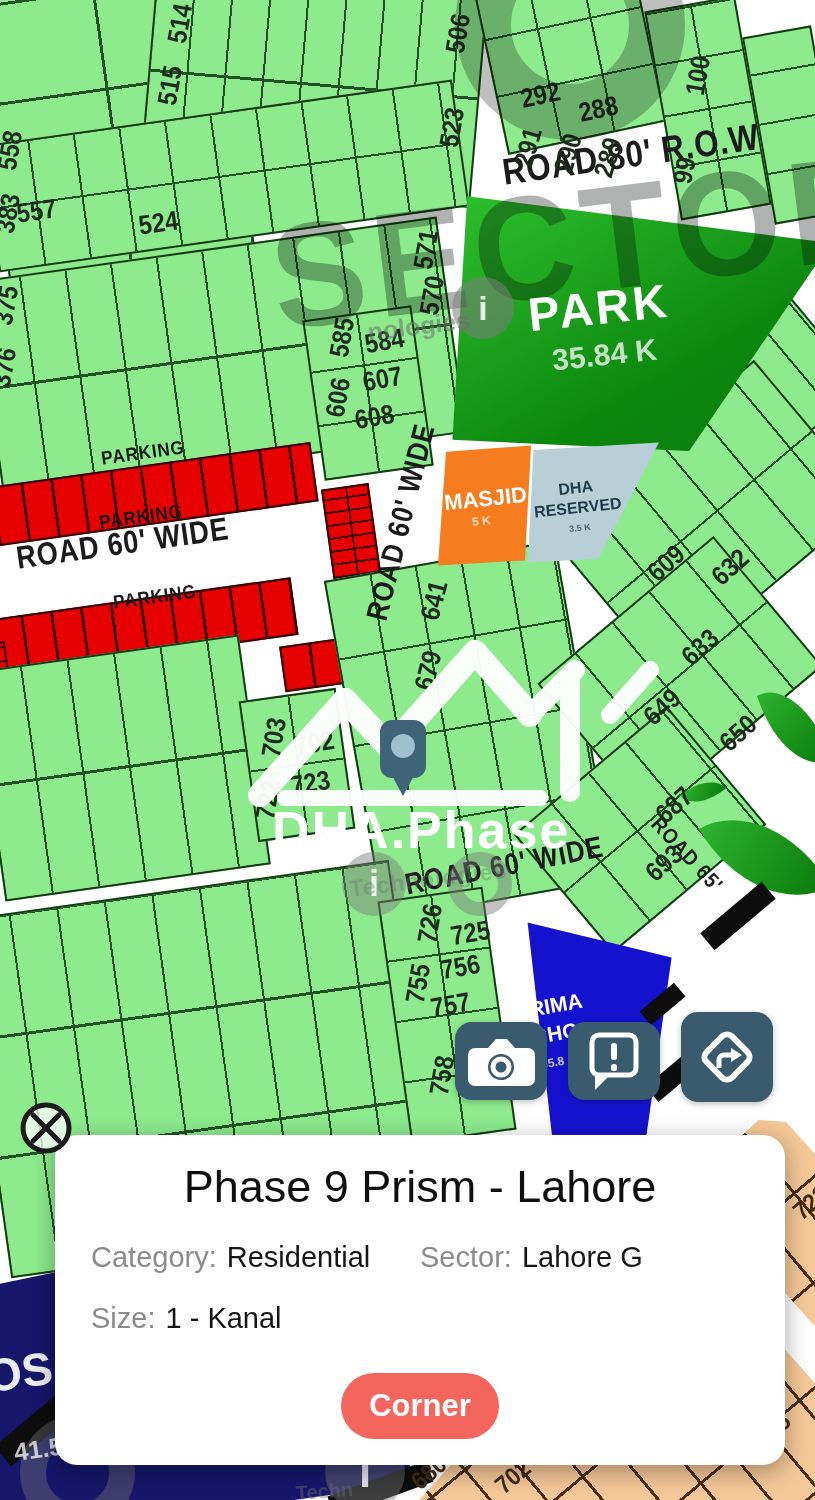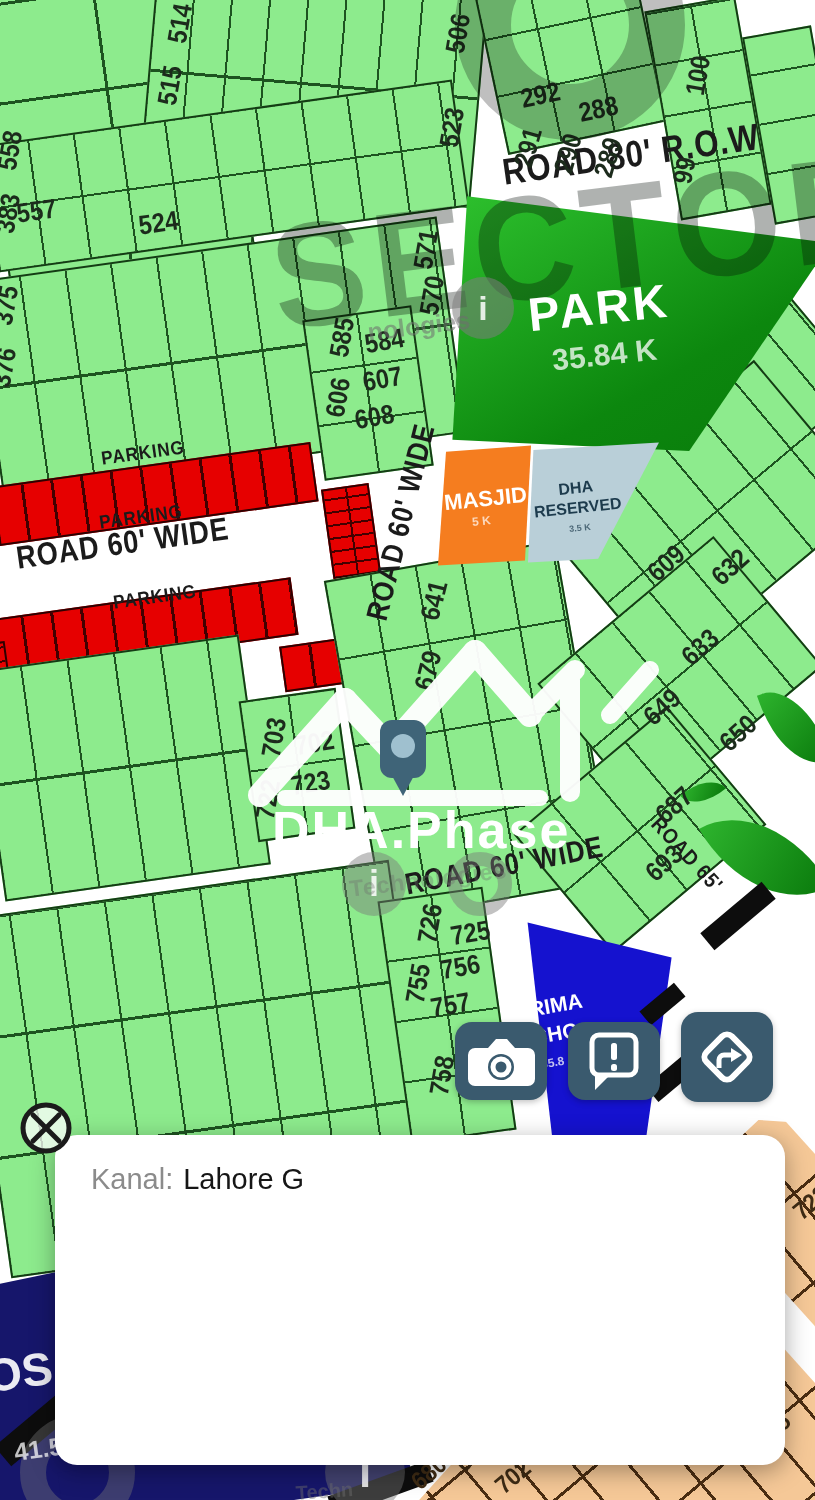--- a/index.html
+++ b/index.html
@@ -213,20 +213,28 @@
 
   <div id="close-btn">
     <svg width="56" height="56" viewBox="0 0 56 56">
       <circle cx="28" cy="28" r="23" fill="rgba(255,255,255,0.75)" stroke="#1b1b1b" stroke-width="5"></circle>
       <line x1="15" y1="15" x2="41" y2="41" stroke="#1b1b1b" stroke-width="5" stroke-linecap="round"></line>
       <line x1="41" y1="15" x2="15" y2="41" stroke="#1b1b1b" stroke-width="5" stroke-linecap="round"></line>
     </svg>
   </div>
 
   <div id="info-card">
+    <div id="card-title">Phase 9 Prism - Lahore</div>
     <div id="card-grid">
       <div class="fld">
-        <span class="lb">Kanal:</span><span class="vl">Lahore G</span>
+        <span class="lb">Category:</span><span class="vl">Residential</span>
+      </div>
+      <div class="fld">
+        <span class="lb">Sector:</span><span class="vl">Lahore G</span>
+      </div>
+      <div class="fld">
+        <span class="lb">Size:</span><span class="vl">1 - Kanal</span>
       </div>
     </div>
+    <div id="corner-btn">Corner</div>
   </div>
 
 </div>
 
 </body></html>

